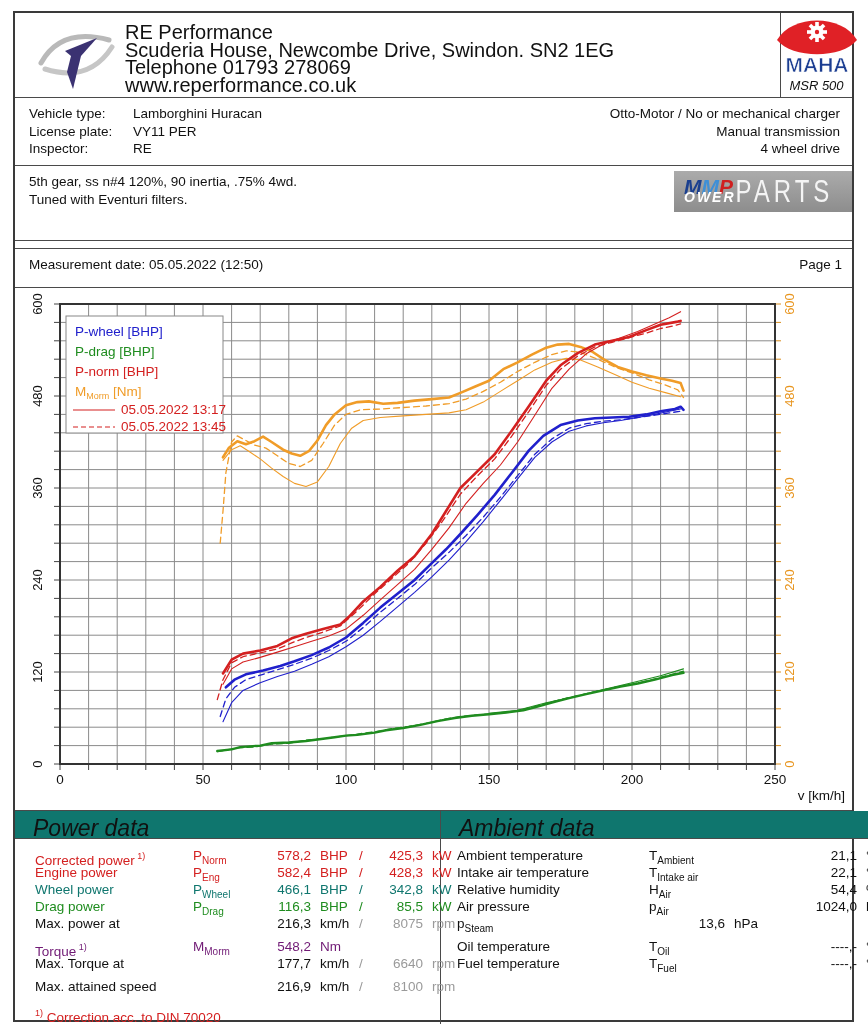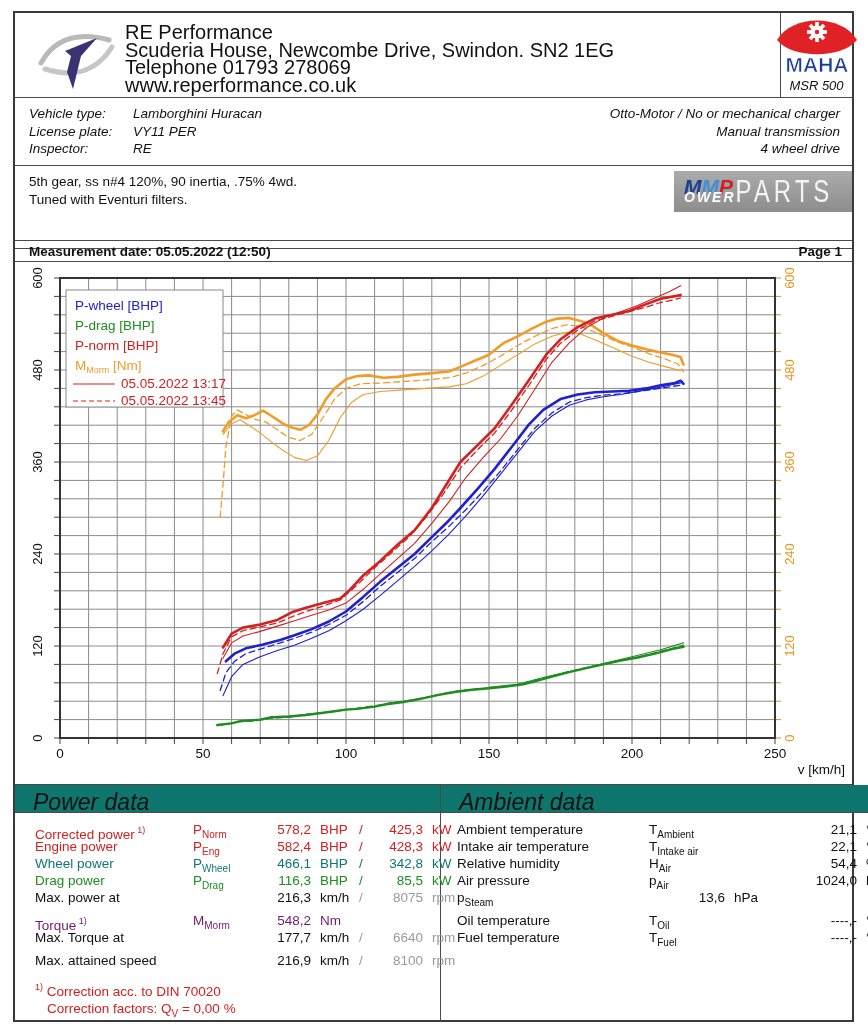--- a/index.html
+++ b/index.html
@@ -4,35 +4,35 @@
 <style>
   html,body{margin:0;padding:0;background:#fff;}
   body{width:868px;height:1024px;position:relative;font-family:"Liberation Sans",sans-serif;color:#111;}
   .page{position:absolute;left:13px;top:11px;width:841px;height:1011px;border:2px solid #3a3a3a;box-sizing:border-box;background:#fff;}
   .sec-header{height:85px;border-bottom:1px solid #4a4a4a;display:flex;box-sizing:border-box;}
   .header-left{flex:1;display:flex;padding:6px 0 0 18px;}
   .logo-re{width:92px;padding-top:4px;}
   .addr{font-size:20px;line-height:17.5px;padding-top:5px;}
   .maha-cell{width:72px;border-left:1px solid #4a4a4a;display:flex;flex-direction:column;align-items:center;justify-content:center;box-sizing:border-box;}
   .msr{font-style:italic;font-size:13px;margin-top:1px;}
-  .sec-vehicle{height:68px;border-bottom:1px solid #4a4a4a;display:flex;justify-content:space-between;padding:7px 12px 0 14px;box-sizing:border-box;font-size:13.5px;line-height:17.5px;font-style:italic;}
+  .sec-vehicle{height:68px;border-bottom:1px solid #4a4a4a;display:flex;justify-content:space-between;padding:7px 12px 0 14px;box-sizing:border-box;font-size:13.5px;line-height:17.5px;}
   .veh-row{display:flex;}
   .veh-label{width:104px;}
   .veh-right{text-align:right;}
   .sec-notes{height:75px;border-bottom:1px solid #4a4a4a;position:relative;padding:7px 0 0 14px;font-size:13.5px;line-height:17.5px;box-sizing:border-box;}
   .mmp{position:absolute;right:0px;top:5px;width:178px;height:41px;background:linear-gradient(#ababab,#8d8d8d);display:flex;align-items:center;padding:0 10px;box-sizing:border-box;}
   .mmp-left{line-height:13px;font-style:italic;font-weight:bold;}
   .mmp-top{font-size:21px;display:block;}
   .mmp-m1{color:#1a3f8f;}
   .mmp-m2{color:#3f8fd6;}
   .mmp-p{color:#cf1f1f;}
   .mmp-ower{font-size:14px;color:#fff;letter-spacing:2px;display:block;margin-top:-2px;}
   .mmp-parts{color:#f4f4f4;font-size:24px;letter-spacing:4px;transform:scaleY(1.3);display:inline-block;}
   .spacer{height:7px;}
-  .sec-measure{height:14px;border-top:1px solid #4a4a4a;border-bottom:1px solid #4a4a4a;display:flex;justify-content:space-between;align-items:center;padding:0 10px 8px 14px;font-size:13.5px;box-sizing:border-box;font-weight:bold;}
+  .sec-measure{height:40px;border-top:1px solid #4a4a4a;border-bottom:1px solid #4a4a4a;display:flex;justify-content:space-between;align-items:center;padding:0 10px 8px 14px;font-size:13.5px;box-sizing:border-box;}
   .sec-chart{height:522px;position:relative;}
   .sec-chart svg{position:absolute;left:0;top:0;}
   .sec-tables{height:auto;border-top:1px solid #4a4a4a;display:flex;font-size:13.5px;min-height:221px;}
   .col-power{width:426px;border-right:1px solid #4a4a4a;box-sizing:border-box;}
   .col-ambient{flex:1;}
   .tbl-head{height:28px;background:#0f766e;border-bottom:1px solid #4a4a4a;font-style:italic;font-size:23px;padding:4px 0 0 18px;box-sizing:border-box;}
   .rows{padding-top:9px;}
   .prow{display:grid;grid-template-columns:158px 62px 56px 42px 16px 54px 1fr;padding-left:20px;height:17px;line-height:16px;}
   .arow{display:grid;grid-template-columns:192px 132px 1fr;padding-left:16px;height:17px;line-height:16px;}
   .cell-val{text-align:right;}

